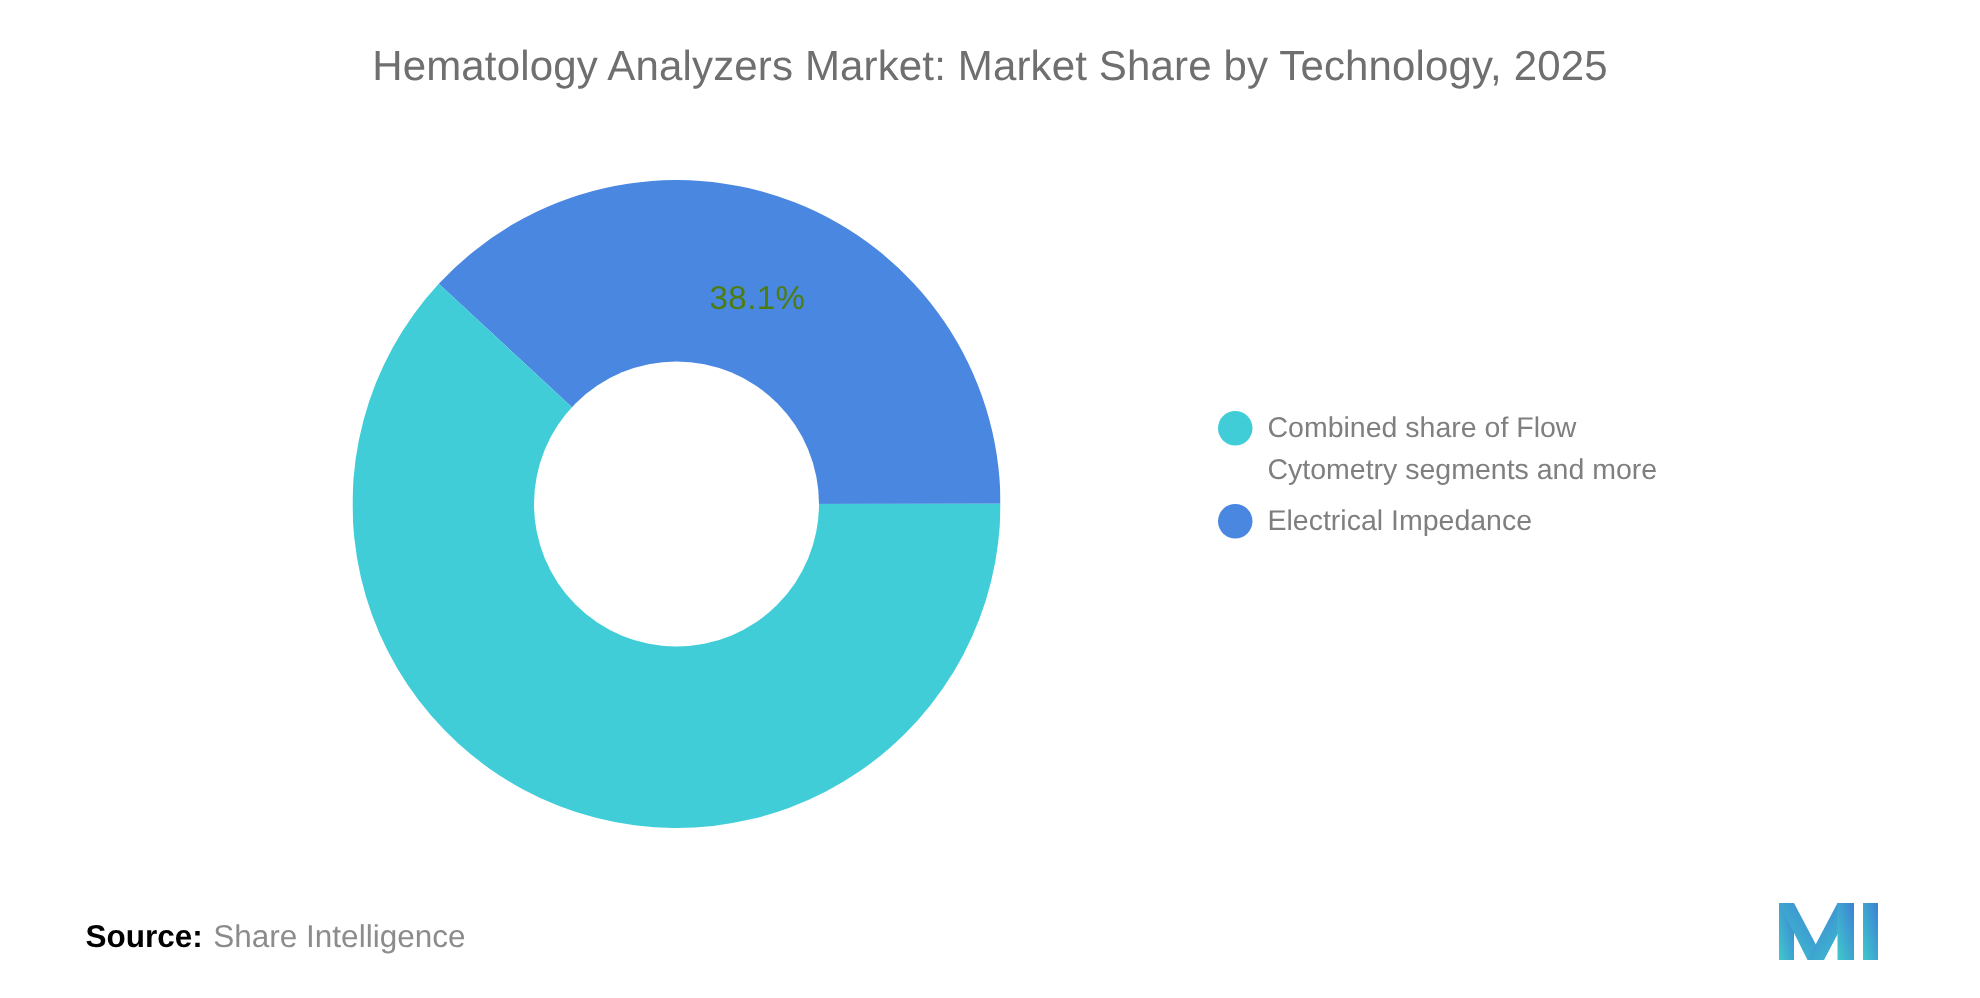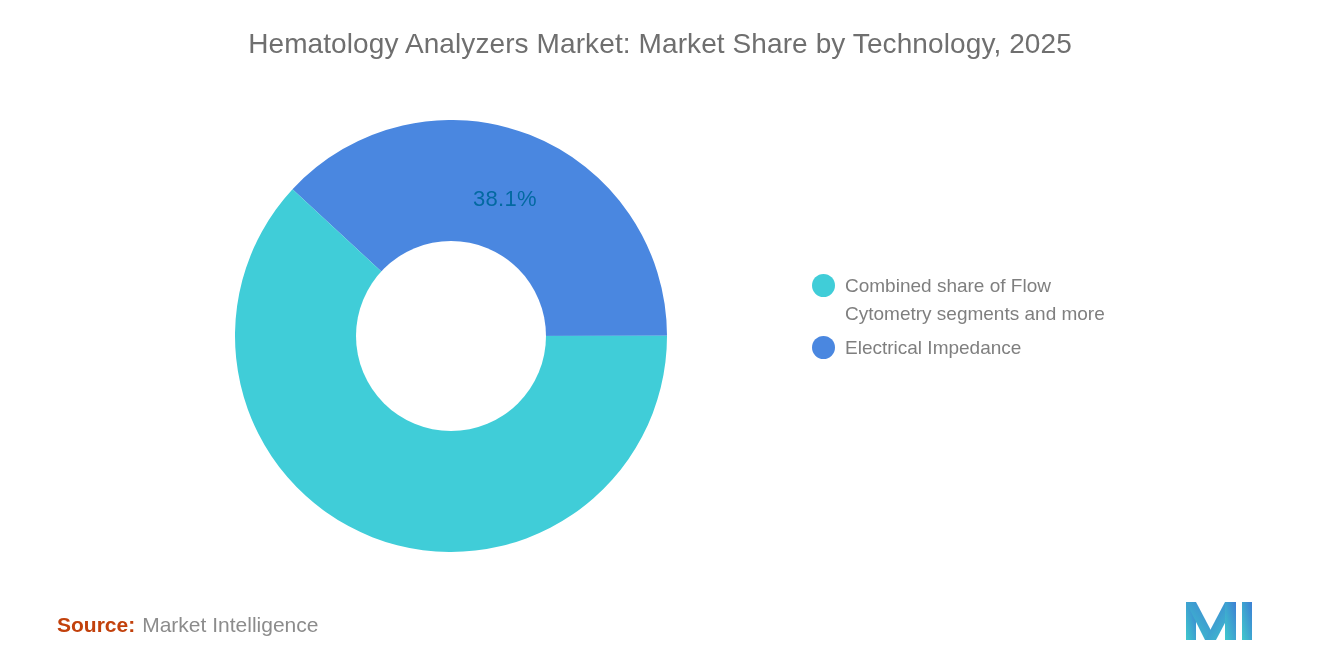--- a/index.html
+++ b/index.html
@@ -47,21 +47,21 @@
   .donut-svg {
     display: block;
     width: 432px;
     height: 432px;
   }
   .slice-label {
     position: absolute;
     left: 452px;
     top: 186px;
     font-size: 22px;
-    color: #0369a1;
+    color: #4d7c0f;
     letter-spacing: 0.3px;
     width: 106px;
     text-align: center;
   }
 
   
   .legend {
     position: absolute;
     left: 812px;
     top: 272px;
@@ -91,21 +91,21 @@
   
   .source-line {
     position: absolute;
     left: 57px;
     top: 613px;
     font-size: 21px;
     white-space: nowrap;
   }
   .source-key {
     font-weight: 700;
-    color: #c2410c;
+    color: #000000;
   }
   .source-val {
     font-weight: 400;
     color: #8c8c8c;
     margin-left: 7px;
   }
   .brand-logo {
     position: absolute;
     left: 1186px;
     top: 598px;
@@ -137,21 +137,21 @@
       <span class="legend-swatch" id="sw1" style="background: rgb(64, 205, 216);"></span>
       <span class="legend-label">Combined share of Flow Cytometry segments and more</span>
     </div>
     <div class="legend-item">
       <span class="legend-swatch" id="sw0" style="background: rgb(74, 135, 224);"></span>
       <span class="legend-label">Electrical Impedance</span>
     </div>
   </div>
 
   <div class="source-line">
-    <span class="source-key">Source:</span><span class="source-val">Market Intelligence</span>
+    <span class="source-key">Source:</span><span class="source-val">Share Intelligence</span>
   </div>
 
   <div class="brand-logo">
     <svg viewBox="0 0 66 42" width="66" height="42">
       <defs>
         <linearGradient id="lg1" x1="0" y1="1" x2="1" y2="0">
           <stop offset="0%" stop-color="#3fc9cc"></stop>
           <stop offset="100%" stop-color="#3d7fd4"></stop>
         </linearGradient>
         <linearGradient id="lg2" x1="0" y1="1" x2="1" y2="0">

